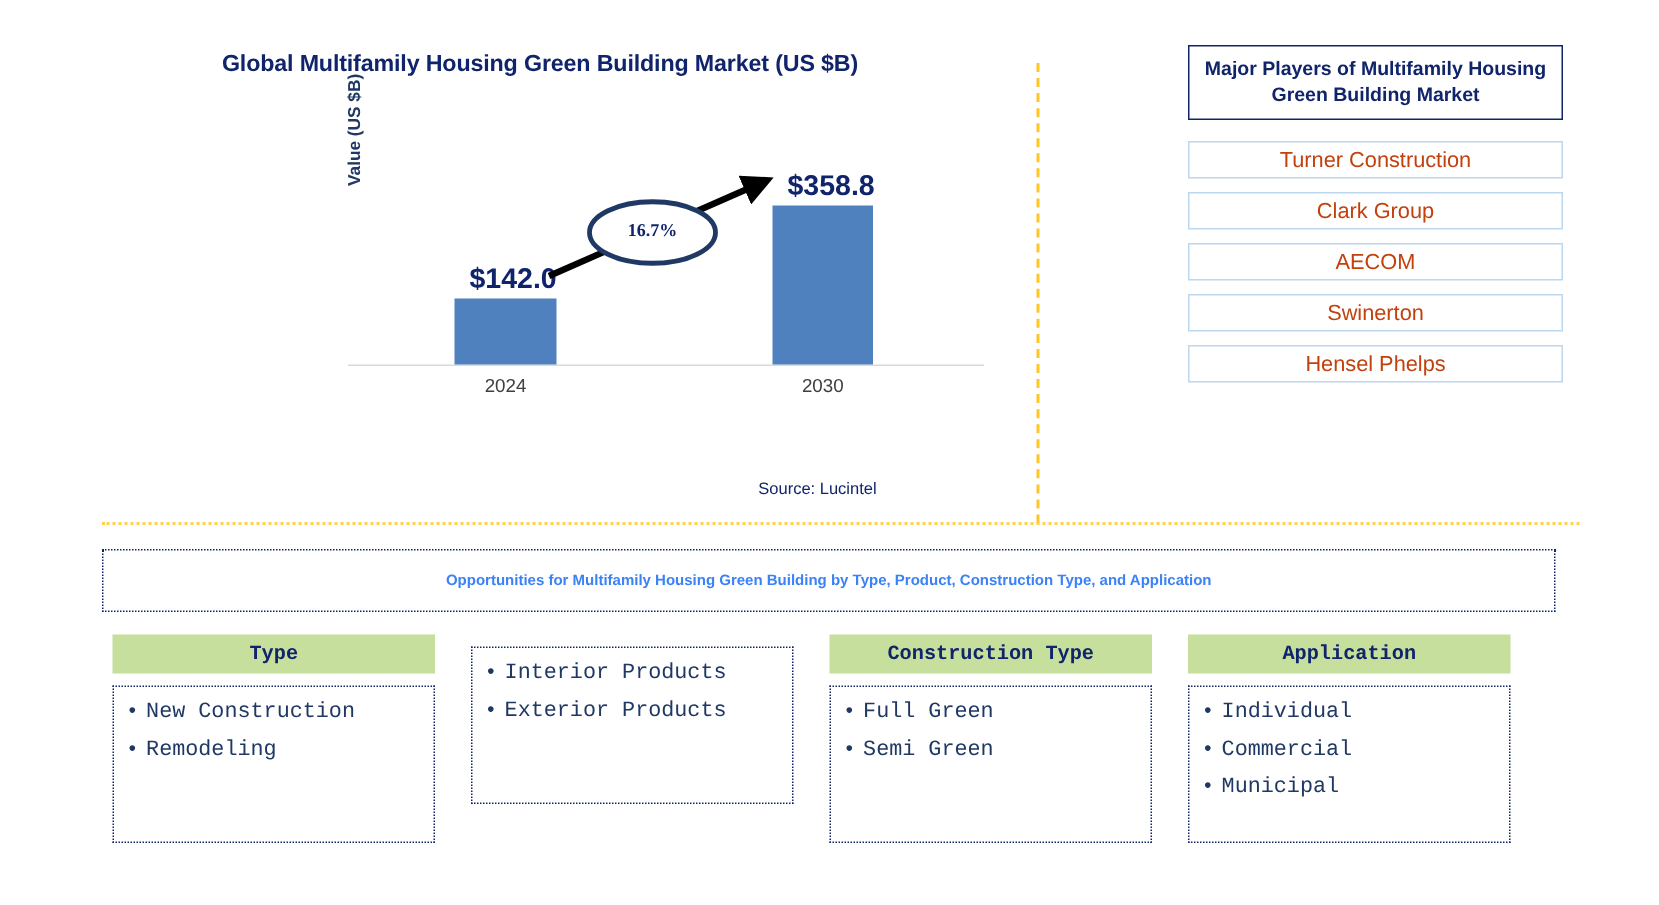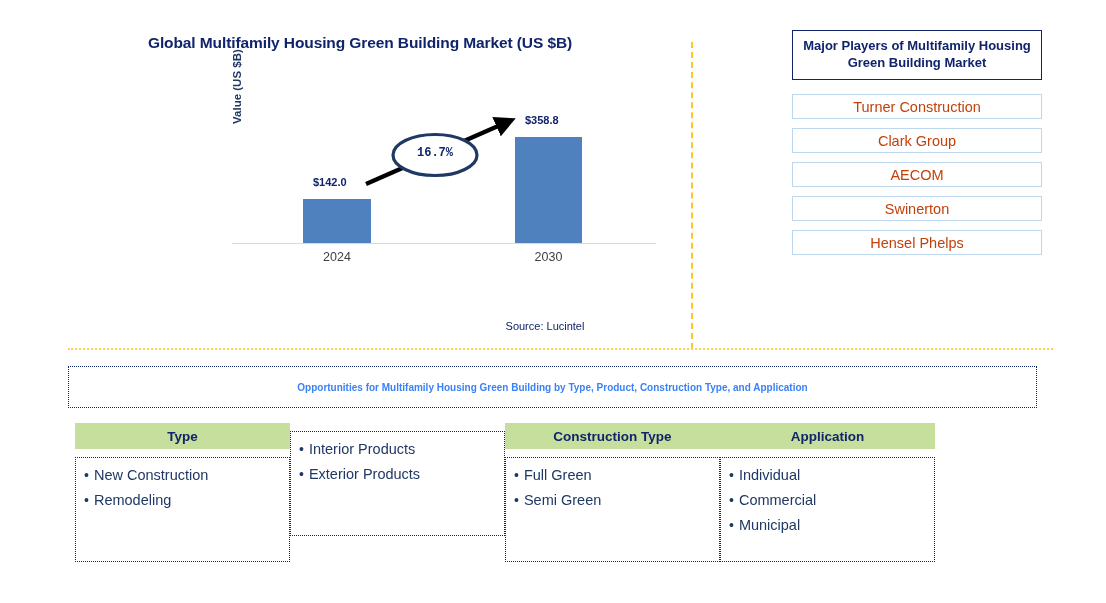--- a/index.html
+++ b/index.html
@@ -52,21 +52,21 @@
   }
   .bar {
     position: absolute;
     background: #4E81BD;
     bottom: 0;
   }
   #bar-2024 { left: 303px; width: 68px; height: 44px; top: 199px; }
   #bar-2030 { left: 515px; width: 67px; height: 106px; top: 137px; }
   .bar-value {
     position: absolute;
-    font-size: 11px;
+    font-size: 19px;
     font-weight: bold;
     color: #10246B;
     white-space: nowrap;
   }
   #value-2024 { left: 313px; top: 176px; }
   #value-2030 { left: 525px; top: 114px; }
   .cat-label {
     position: absolute;
     font-size: 12.5px;
     font-weight: normal;
@@ -83,21 +83,21 @@
     overflow: visible;
   }
   #cagr-label {
     position: absolute;
     left: 396px; top: 146px;
     width: 78px;
     text-align: center;
     font-size: 12px;
     font-weight: bold;
     color: #10246B;
-    font-family: Liberation Mono, monospace;
+    font-family: Liberation Serif, serif;
   }
   #source-note {
     position: absolute;
     left: 430px; top: 320px;
     width: 230px;
     text-align: center;
     font-size: 11px;
     font-weight: normal;
     color: #10246B;
   }
@@ -163,20 +163,22 @@
     font-size: 10px;
     font-weight: bold;
     color: #3b82f6;
     box-sizing: border-box;
   }
   #columns {
     position: absolute;
     left: 75px; top: 423px;
     width: 955px;
     display: flex;
+    gap: 24px;
+    font-family: Liberation Mono, monospace;
   }
   .column { width: 215px; }
   .col-header {
     background: #C6DF9C;
     height: 26px;
     display: flex;
     align-items: center;
     justify-content: center;
     font-size: 13.5px;
     font-weight: bold;

